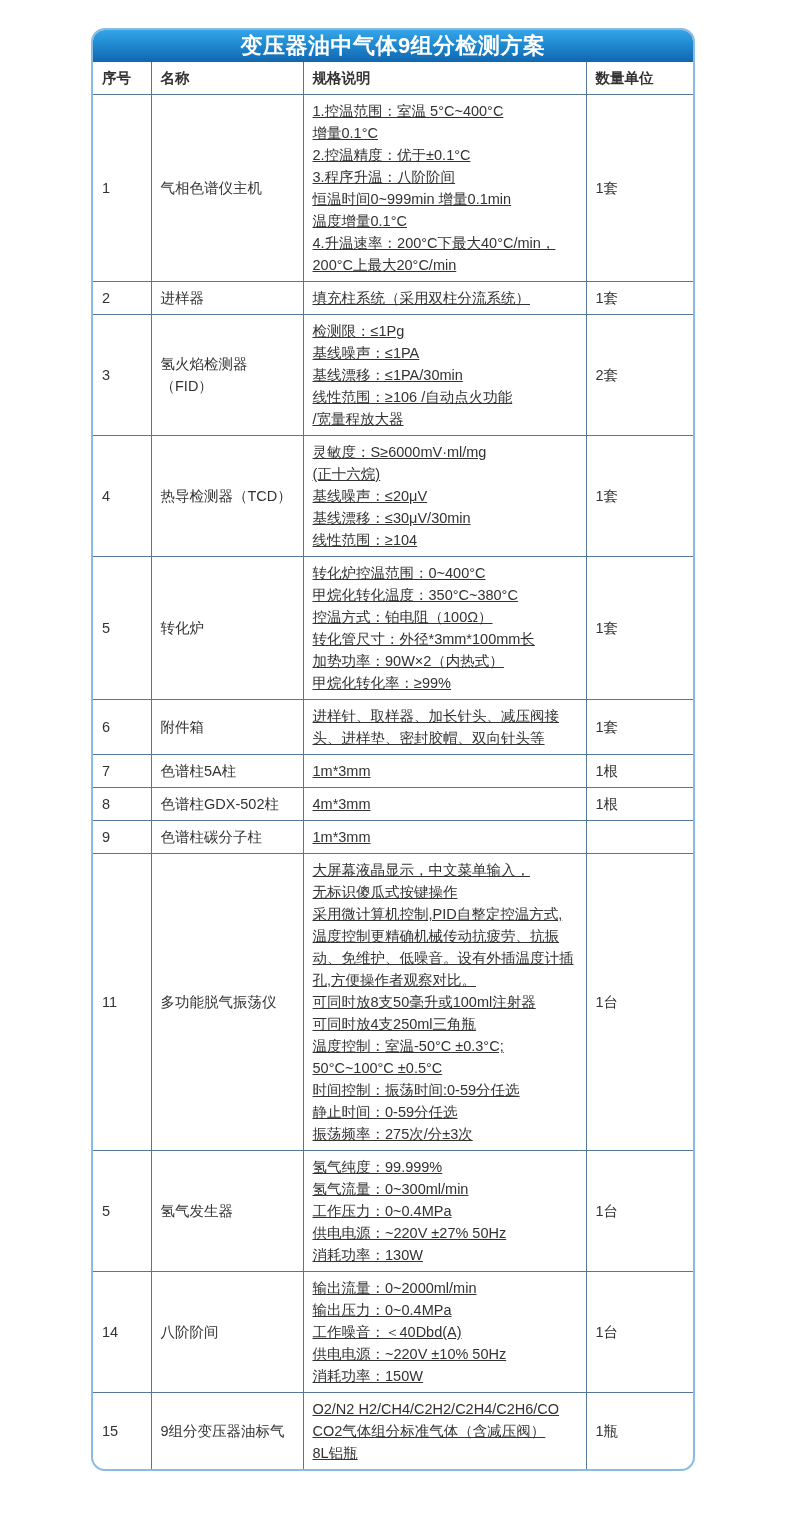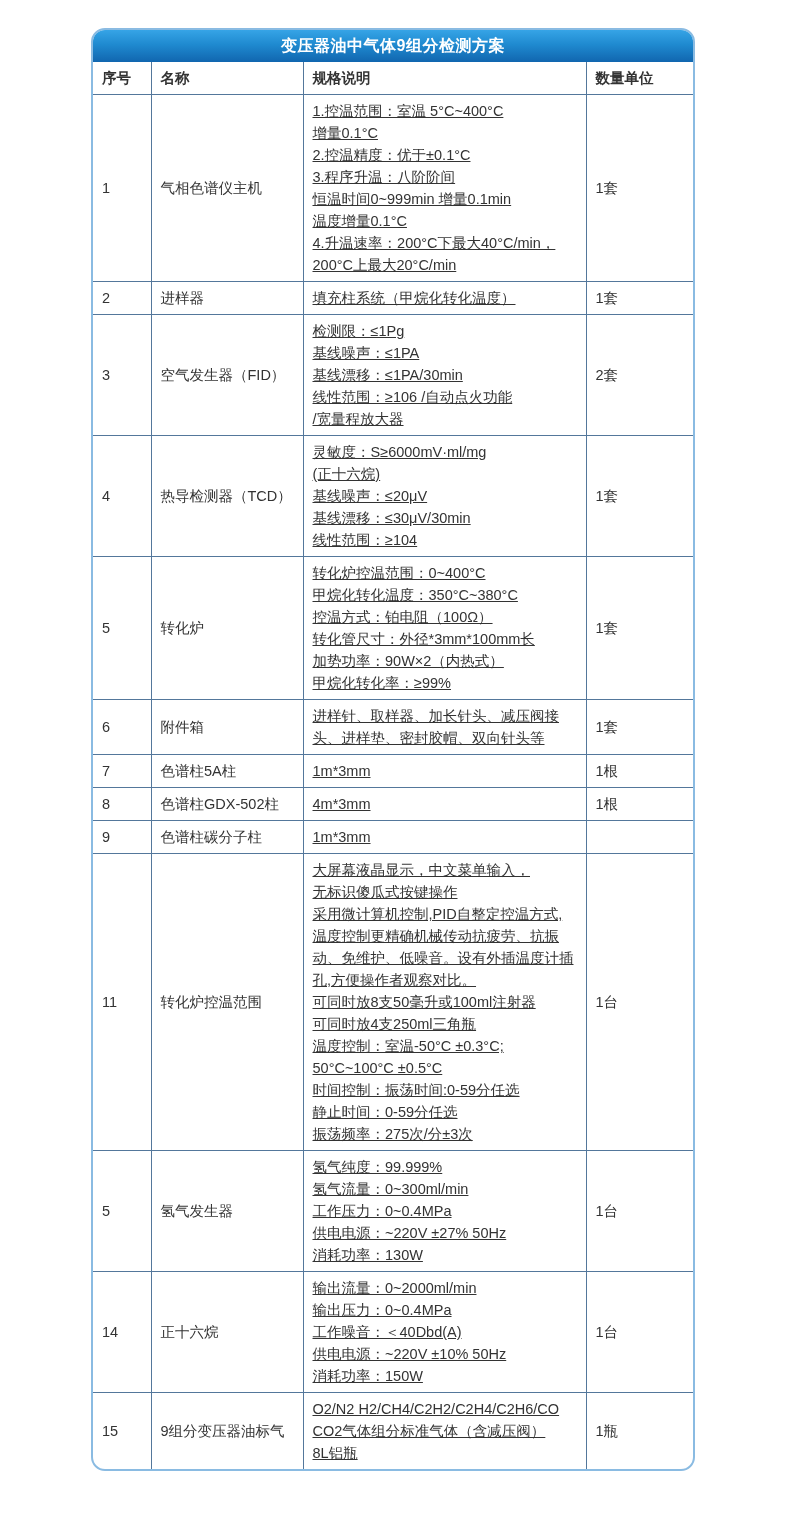--- a/index.html
+++ b/index.html
@@ -24,21 +24,21 @@
     border: 2px solid #8abbe2;
     border-radius: 14px;
     overflow: hidden;
     background: #ffffff;
     box-sizing: border-box;
   }
   .title-band {
     height: 32px;
     background: linear-gradient(180deg, #36a4e6 0%, #1f8ad0 45%, #1166af 100%);
     color: #ffffff;
-    font-size: 16px;
+    font-size: 22px;
     font-weight: bold;
     text-align: center;
     line-height: 32px;
     letter-spacing: 0.5px;
   }
   table.spec-table {
     width: 100%;
     border-collapse: collapse;
     table-layout: fixed;
     font-size: 14.5px;
@@ -100,26 +100,26 @@
 3.程序升温：八阶阶间
 恒温时间0~999min 增量0.1min
 温度增量0.1°C
 4.升温速率：200°C下最大40°C/min，
 200°C上最大20°C/min</td>
           <td class="qty-cell">1套</td>
         </tr>
         <tr>
           <td class="no-cell">2</td>
           <td class="name-cell">进样器</td>
-          <td class="spec-cell">填充柱系统（甲烷化转化温度）</td>
+          <td class="spec-cell">填充柱系统（采用双柱分流系统）</td>
           <td class="qty-cell">1套</td>
         </tr>
         <tr>
           <td class="no-cell">3</td>
-          <td class="name-cell">空气发生器（FID）</td>
+          <td class="name-cell">氢火焰检测器（FID）</td>
           <td class="spec-cell">检测限：≤1Pg
 基线噪声：≤1PA
 基线漂移：≤1PA/30min
 线性范围：≥106 /自动点火功能
 /宽量程放大器</td>
           <td class="qty-cell">2套</td>
         </tr>
         <tr>
           <td class="no-cell">4</td>
           <td class="name-cell">热导检测器（TCD）</td>
@@ -160,21 +160,21 @@
           <td class="qty-cell">1根</td>
         </tr>
         <tr>
           <td class="no-cell">9</td>
           <td class="name-cell">色谱柱碳分子柱</td>
           <td class="spec-cell">1m*3mm</td>
           <td class="qty-cell"></td>
         </tr>
         <tr>
           <td class="no-cell">11</td>
-          <td class="name-cell">转化炉控温范围</td>
+          <td class="name-cell">多功能脱气振荡仪</td>
           <td class="spec-cell">大屏幕液晶显示，中文菜单输入，
 无标识傻瓜式按键操作
 采用微计算机控制,PID自整定控温方式,温度控制更精确机械传动抗疲劳、抗振动、免维护、低噪音。设有外插温度计插孔,方便操作者观察对比。
 可同时放8支50毫升或100ml注射器
 可同时放4支250ml三角瓶
 温度控制：室温-50°C ±0.3°C;
  50°C~100°C ±0.5°C
 时间控制：振荡时间:0-59分任选
 静止时间：0-59分任选
 振荡频率：275次/分±3次</td>
@@ -185,21 +185,21 @@
           <td class="name-cell">氢气发生器</td>
           <td class="spec-cell">氢气纯度：99.999%
 氢气流量：0~300ml/min
 工作压力：0~0.4MPa
 供电电源：~220V ±27% 50Hz
 消耗功率：130W</td>
           <td class="qty-cell">1台</td>
         </tr>
         <tr>
           <td class="no-cell">14</td>
-          <td class="name-cell">正十六烷</td>
+          <td class="name-cell">八阶阶间</td>
           <td class="spec-cell">输出流量：0~2000ml/min
 输出压力：0~0.4MPa
 工作噪音：＜40Dbd(A)
 供电电源：~220V ±10% 50Hz
 消耗功率：150W</td>
           <td class="qty-cell">1台</td>
         </tr>
         <tr>
           <td class="no-cell">15</td>
           <td class="name-cell">9组分变压器油标气</td>

